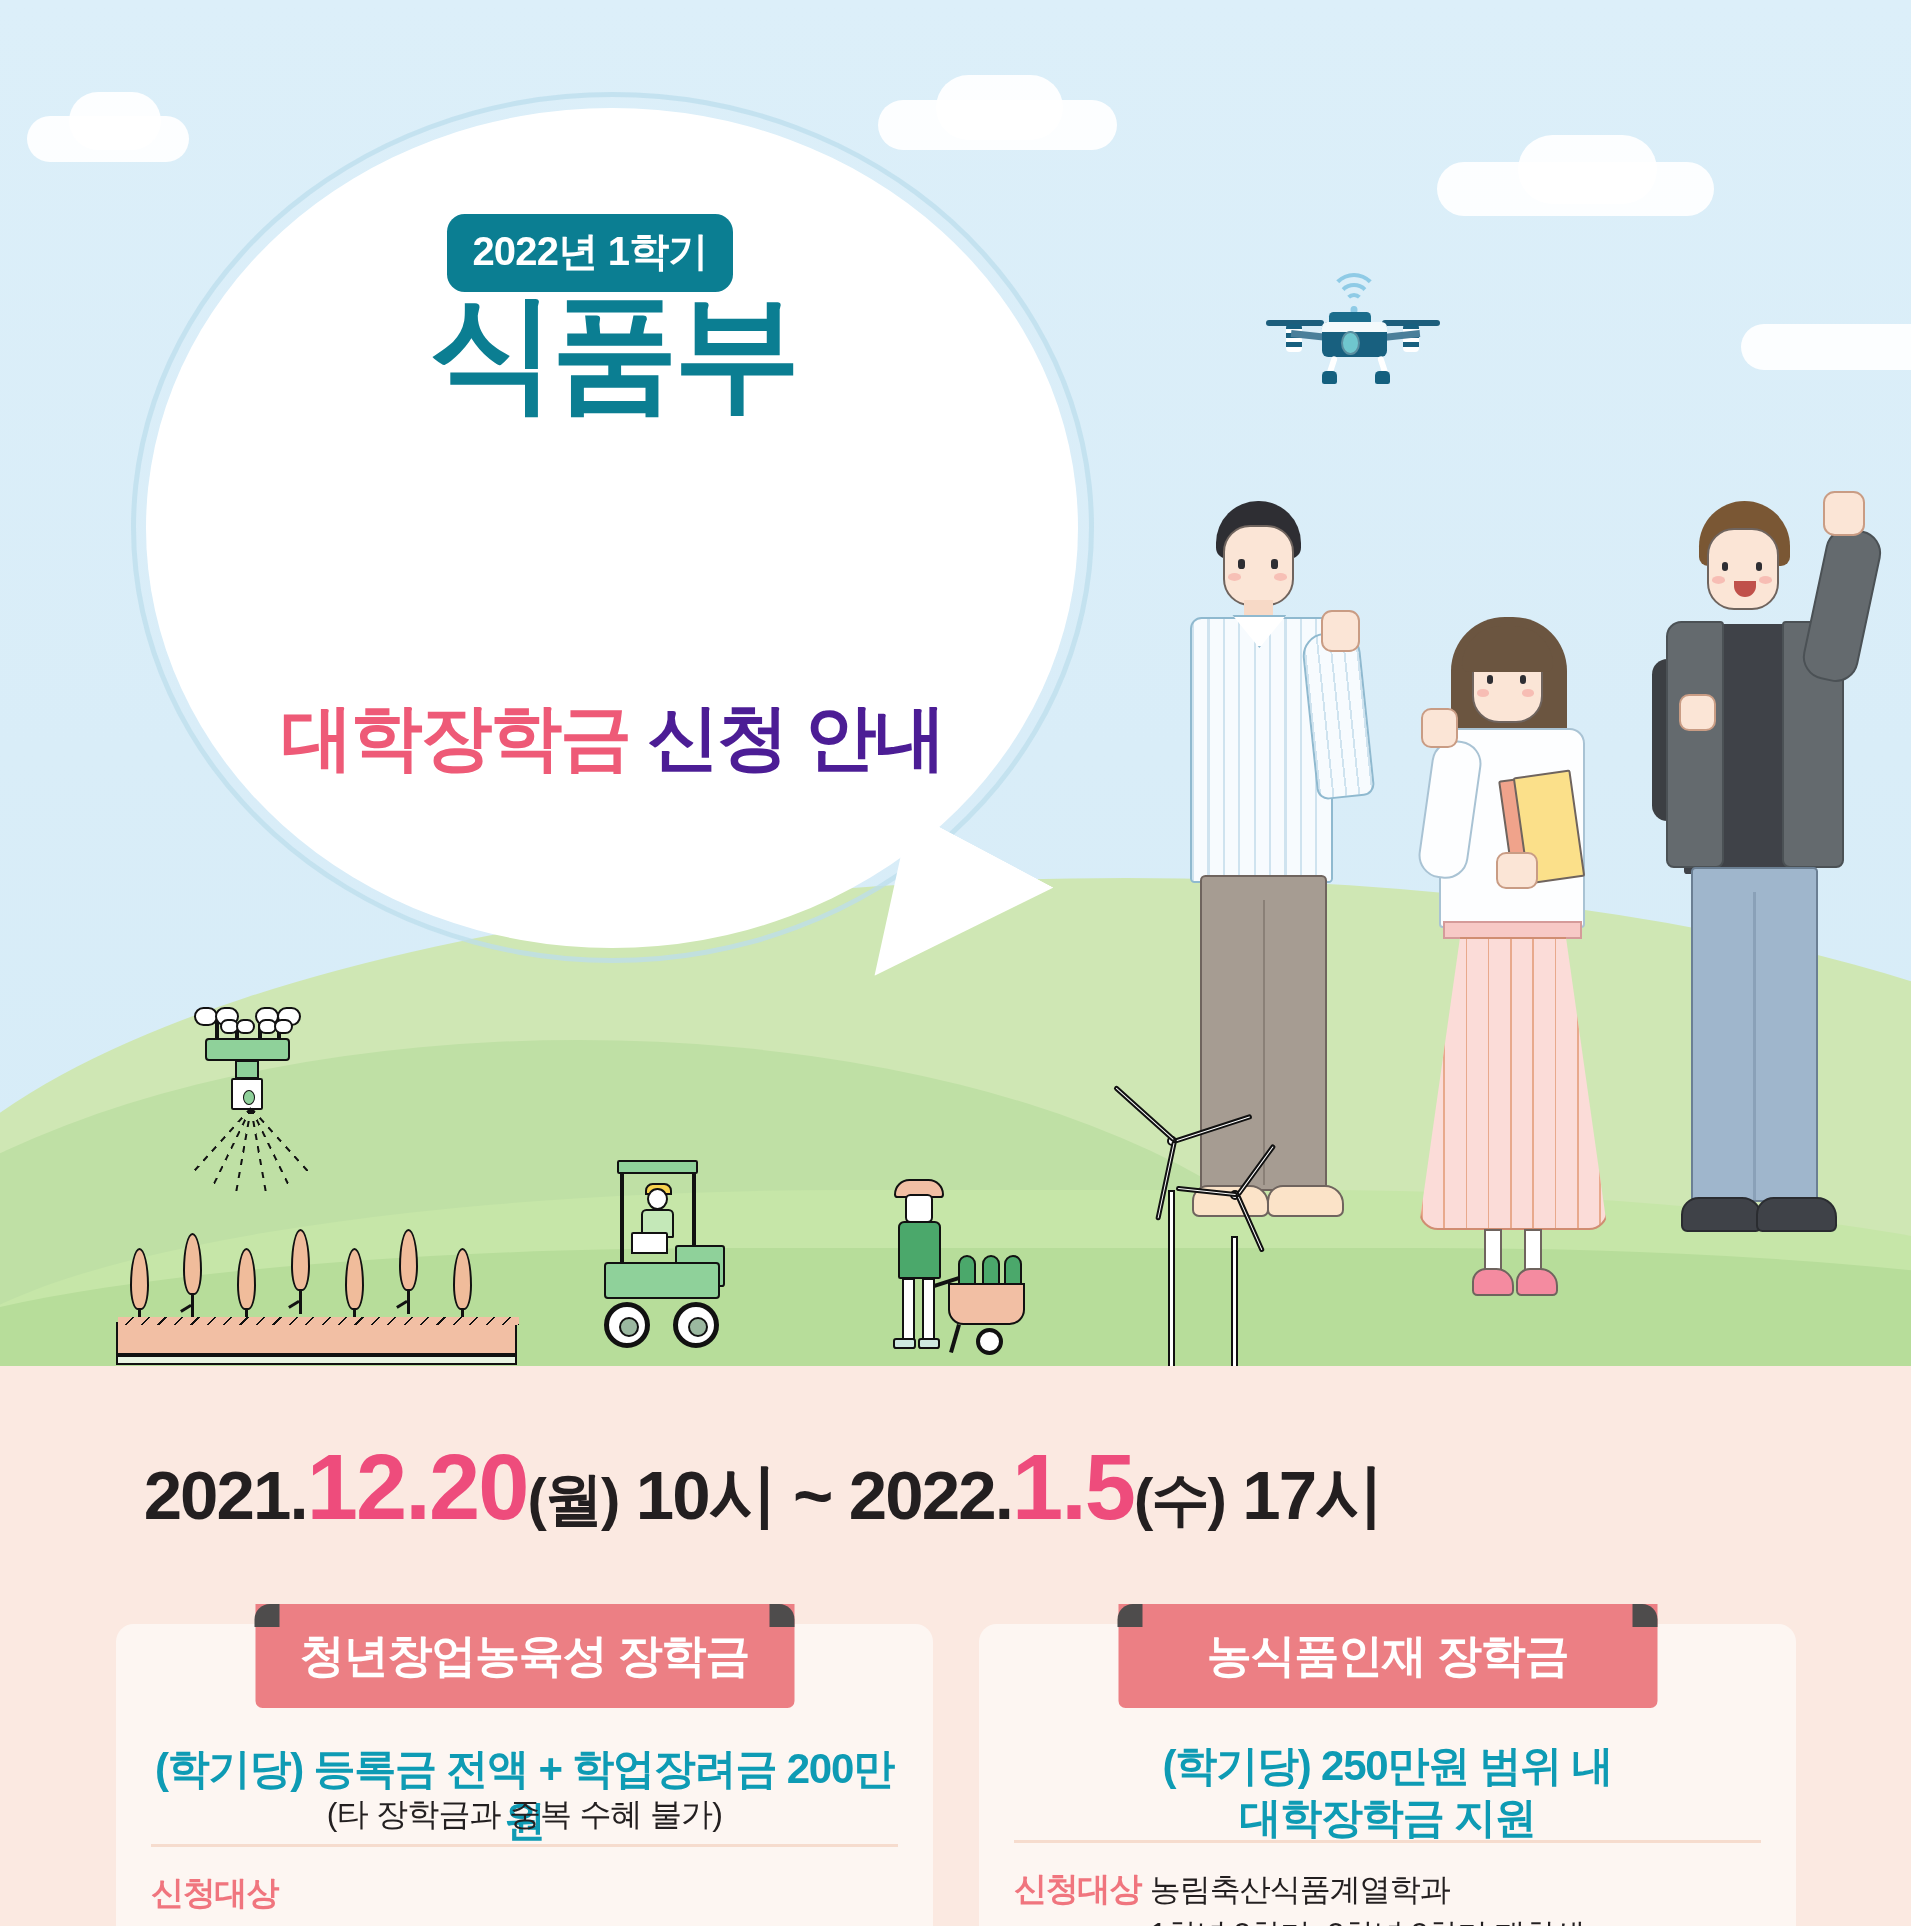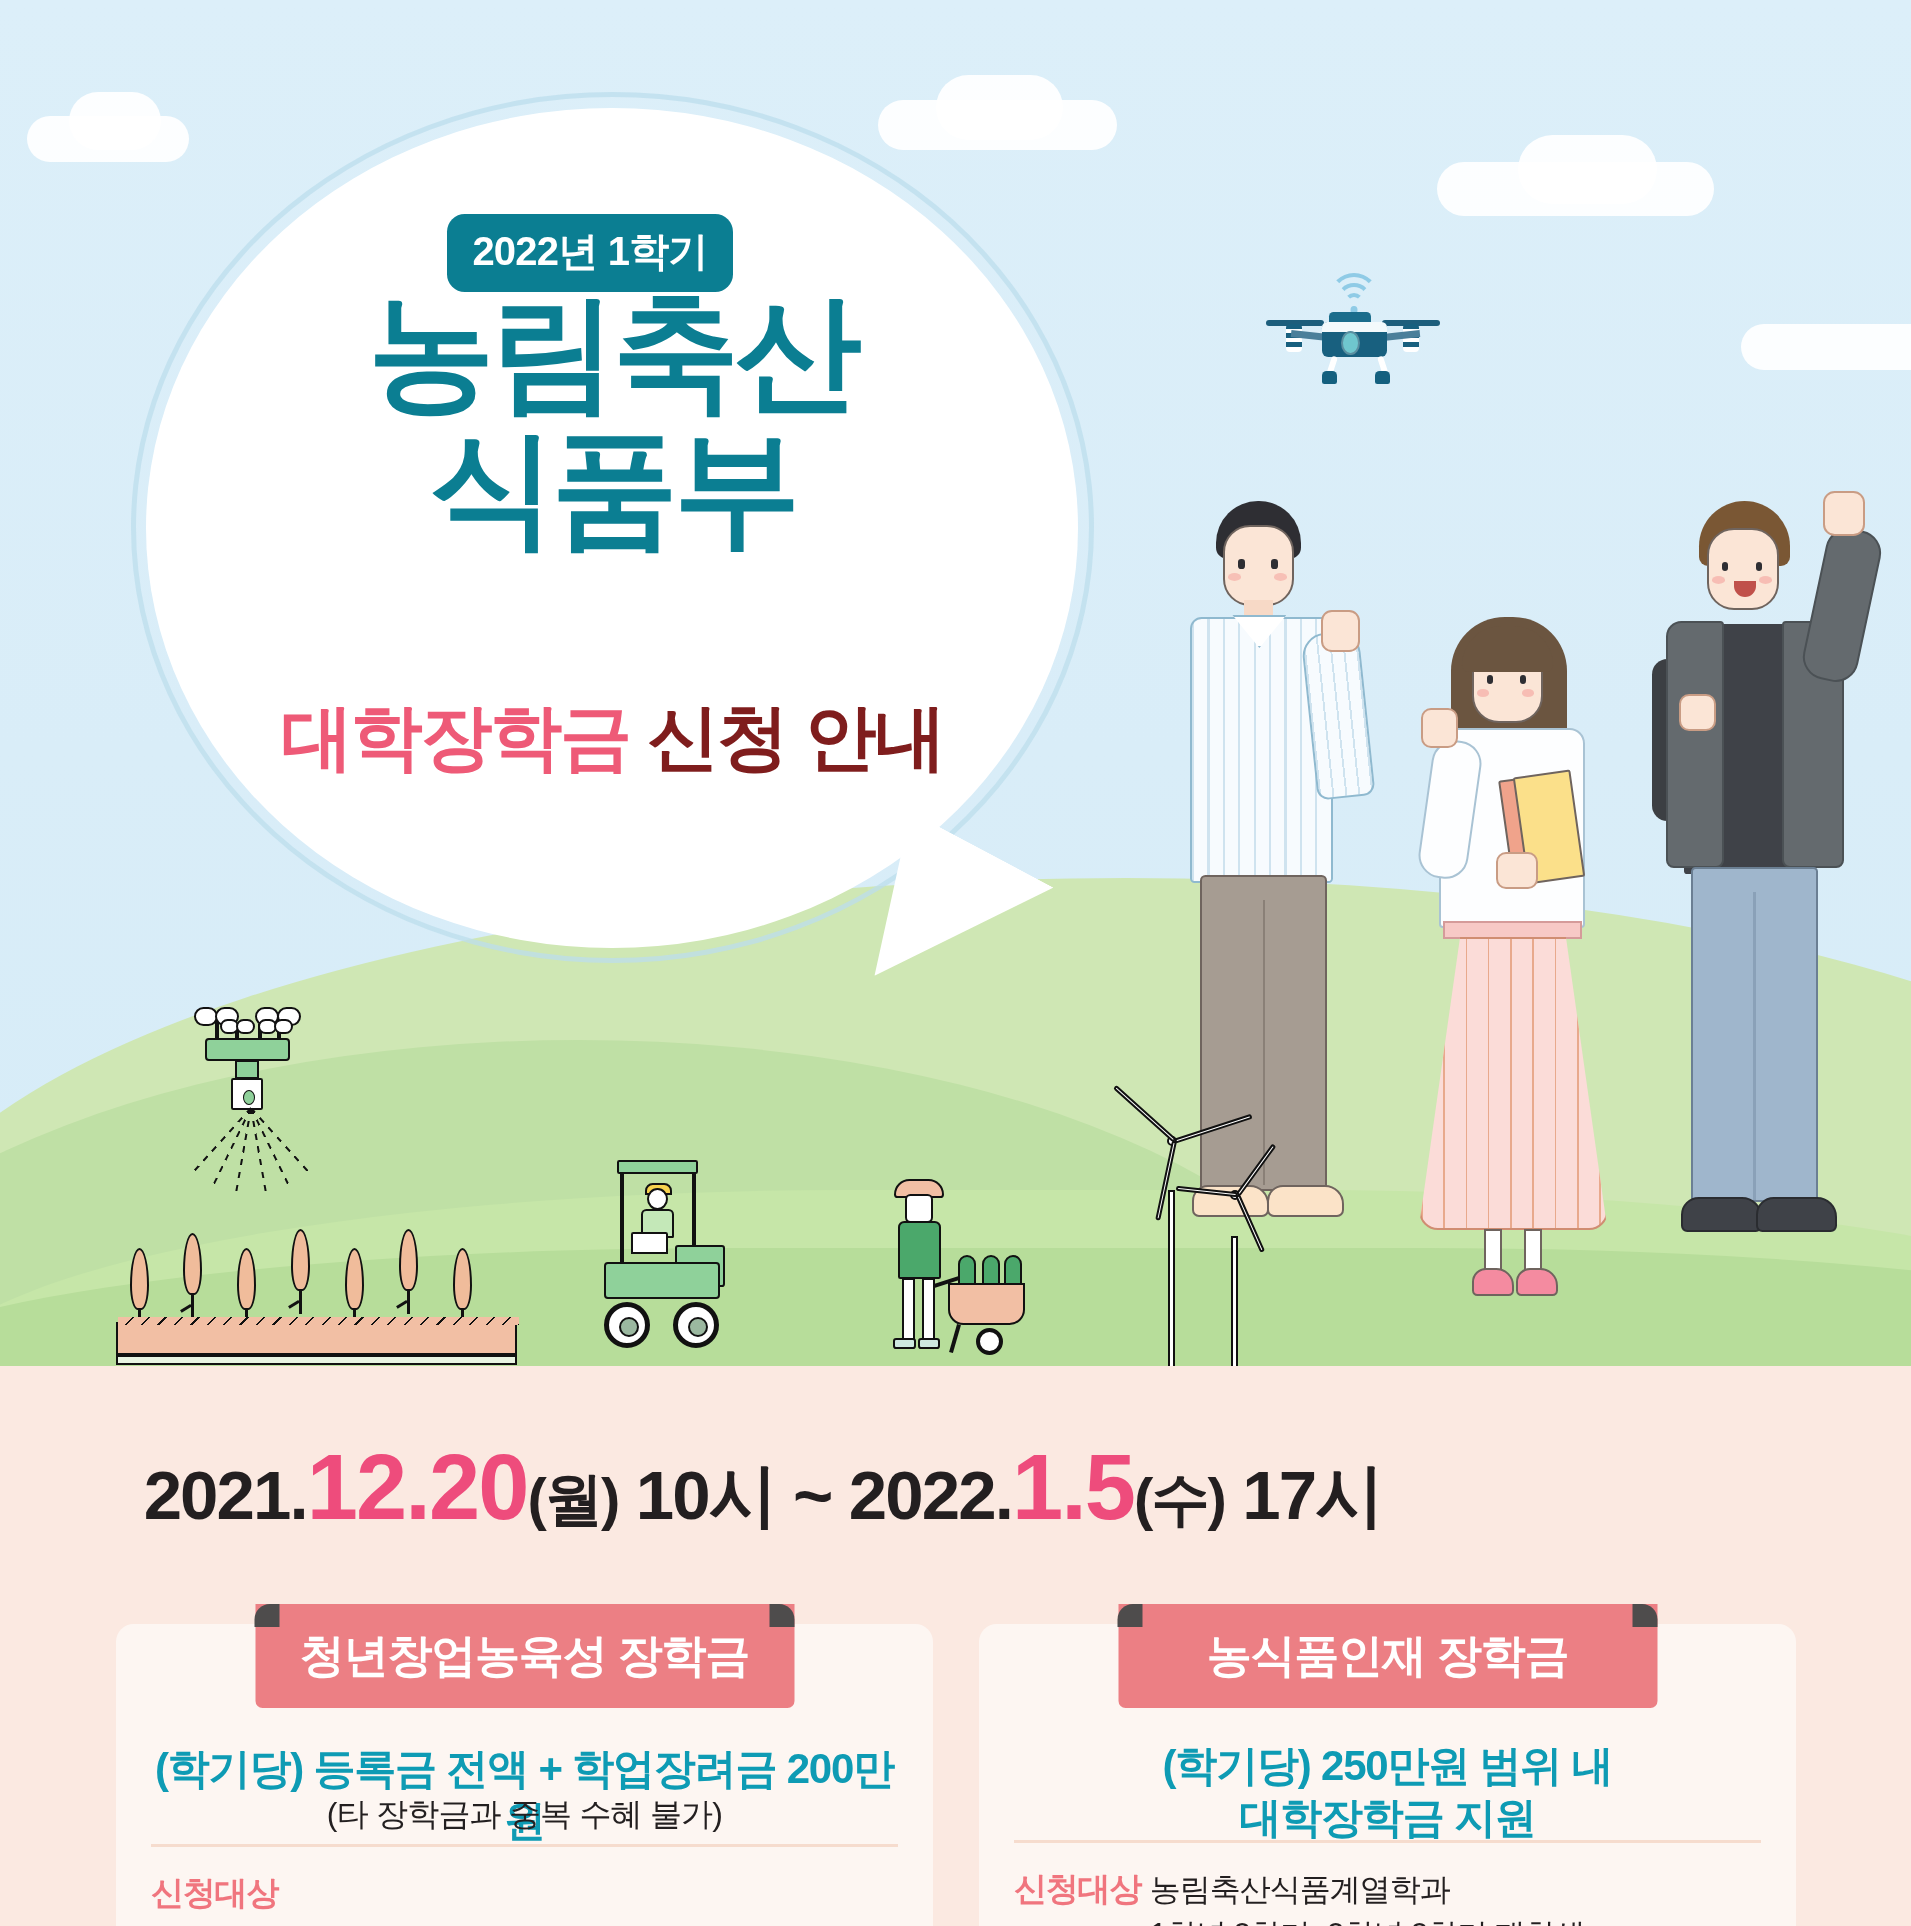--- a/index.html
+++ b/index.html
@@ -111,21 +111,21 @@
   .hero-sub {
     position: absolute; left: 162px; top: 690px;
     width: 901px;
     text-align: center;
     font-size: 72px;
     font-weight: 900;
     letter-spacing: -2.3px;
     white-space: nowrap;
   }
   .hero-sub .pink { color: #EE5A77; }
-  .hero-sub .teal { color: #7f1d1d; }
+  .hero-sub .teal { color: #4c1d95; }
 
   
   .drone { position: absolute; left: 1264px; top: 285px; width: 177px; height: 92px; }
   .drone .body { position:absolute; left:58px; top:37px; width:65px; height:35px; background:#18607F; border-radius:6.2px; }
   .drone .body-top { position:absolute; left:65px; top:27px; width:42px; height:13px; background:#1B6D8C; border-radius:4.6px 4.6px 0 0;}
   .drone .panel { position:absolute; left:58px; top:37px; width:65px; height:10px; background:#F3FAFC; border-radius:5.4px 5.4px 0 0;}
   .drone .lens { position:absolute; left:77px; top:46px; width:18.5px; height:24px; background:#6FC7CE; border:2.7px solid #5A8FA0; border-radius:50%;}
   .drone .arm { position:absolute; top:47px; height:7px; background:#4A7F9A; }
   .drone .arm.l { left:27px; width:37px; transform: rotate(6deg); }
   .drone .arm.r { left:119px; width:37px; transform: rotate(-6deg); }
@@ -579,21 +579,20 @@
       <div class="blade" style="transform:rotate(216deg)"></div>
     </div>
 
     <div class="bubble-ring"></div>
     <div class="bubble"></div>
     <div class="bubble-tail"></div>
 
     <div class="badge-term">2022년 1학기</div>
 
     <div class="hero-title">
-      <div>농림축산</div>
       <div>식품부</div>
     </div>
 
     <div class="hero-sub"><span class="pink">대학장학금</span><span class="teal"> 신청 안내</span></div>
   </div>
 
   <div class="body-wrap">
 
     <div class="date-line"><span>2021.</span><span class="big">12.20</span><span class="sm">(월)</span><span> 10시 </span><span>~ </span><span>2022.</span><span class="big">1.5</span><span class="sm">(수)</span><span> 17시</span></div>
 

